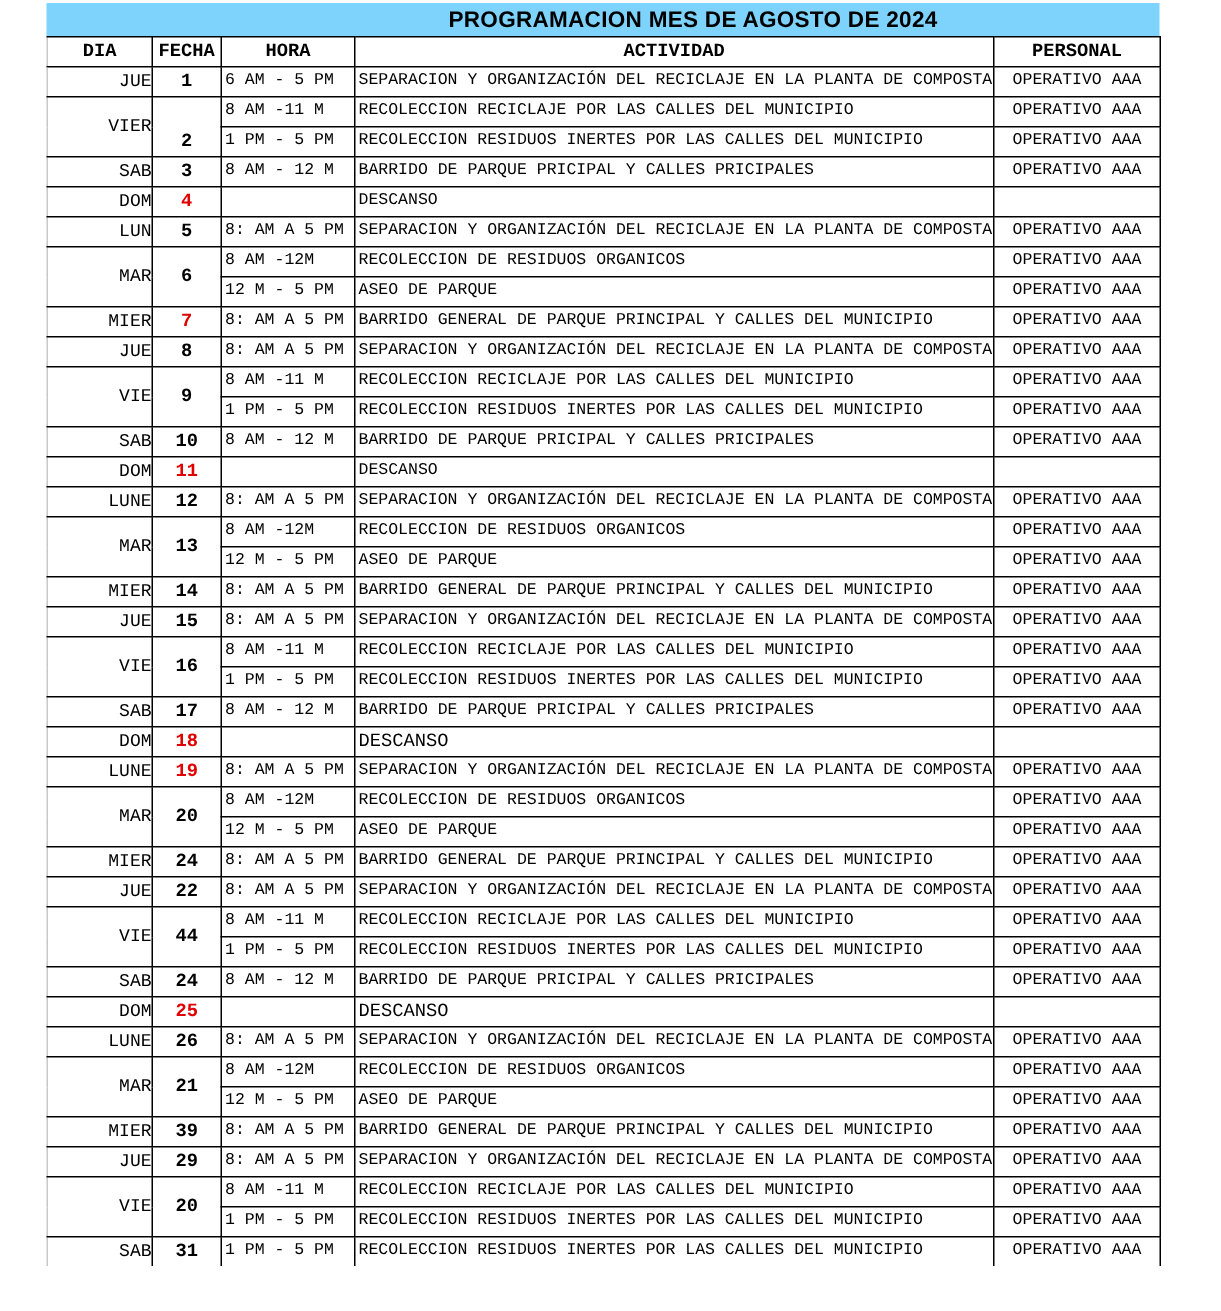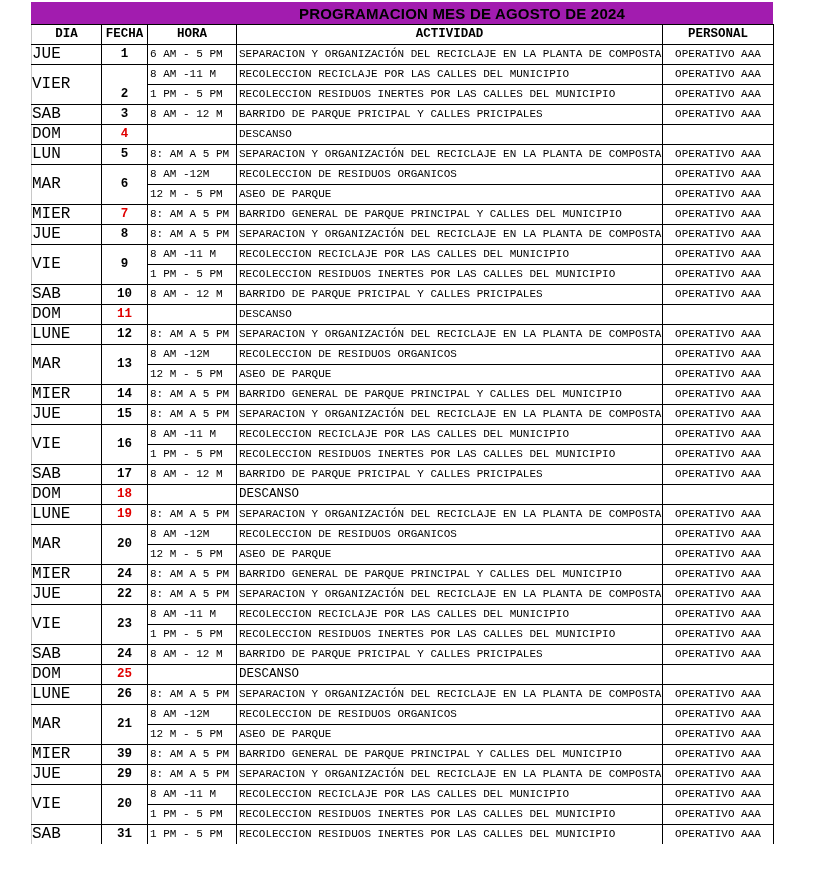--- a/index.html
+++ b/index.html
@@ -1,27 +1,27 @@
 <!DOCTYPE html>
 <html><head>
 <meta charset="utf-8">
 <style>
   html, body { margin:0; padding:0; background:#ffffff; }
   body { width:814px; height:874px; position:relative; overflow:hidden;
          font-family:"Liberation Sans", "DejaVu Sans", sans-serif; color:#000; }
   .sheet { position:absolute; left:31px; top:2px; width:742px; }
-  .title { height:22px; background:#a21caf; display:flex; align-items:center; justify-content:center;
+  .title { height:22px; background:#7dd3fc; display:flex; align-items:center; justify-content:center;
            font-weight:bold; font-size:15px; letter-spacing:0.2px; padding-left:120px; box-sizing:border-box; }
   table { border-collapse:collapse; table-layout:fixed; width:742px;font-family:Liberation Mono, monospace; }
   col.c-dia { width:70px; } col.c-fecha { width:46px; } col.c-hora { width:89px; }
   col.c-act { width:426px; } col.c-per { width:111px; }
   td, th { height:19px; padding:0; border:1px solid #000; font-size:11px; line-height:19px;
            white-space:nowrap; overflow:hidden; }
   th { font-weight:bold; font-size:12.5px; text-align:center; }
-  td.dia { text-align:left; font-size:16px; border-left-color:#c8c8c8; }
+  td.dia { text-align:right; font-size:12px; border-left-color:#c8c8c8; }
   th.dia { border-left-color:#c8c8c8; }
   td.fecha { text-align:center; font-weight:bold; font-size:12.5px; }
   td.fecha.red { color:#e00000; }
   td.hora { text-align:left; padding-left:2px; }
   td.act { text-align:left; padding-left:2px; }
   td.act.big { font-size:12.5px; }
   td.per { text-align:center;margin-left:22px; }
   td.fecha.bottom-align { vertical-align:bottom; }
   tr.last td { border-bottom:none; }
 </style>
@@ -227,21 +227,21 @@
         </tr>
         <tr>
           <td class="dia" rowspan="1">JUE</td>
           <td class="fecha" rowspan="1">22</td>
           <td class="hora">8: AM  A 5 PM</td>
           <td class="act">SEPARACION Y ORGANIZACIÓN DEL RECICLAJE EN LA PLANTA DE COMPOSTAJE</td>
           <td class="per">OPERATIVO AAA</td>
         </tr>
         <tr>
           <td class="dia" rowspan="2">VIE</td>
-          <td class="fecha" rowspan="2">23</td>
+          <td class="fecha" rowspan="2">44</td>
           <td class="hora">8 AM -11 M</td>
           <td class="act">RECOLECCION RECICLAJE POR LAS CALLES DEL MUNICIPIO</td>
           <td class="per">OPERATIVO AAA</td>
         </tr>
         <tr>
           <td class="hora">1 PM - 5 PM</td>
           <td class="act">RECOLECCION RESIDUOS INERTES POR LAS CALLES DEL MUNICIPIO</td>
           <td class="per">OPERATIVO AAA</td>
         </tr>
         <tr>

